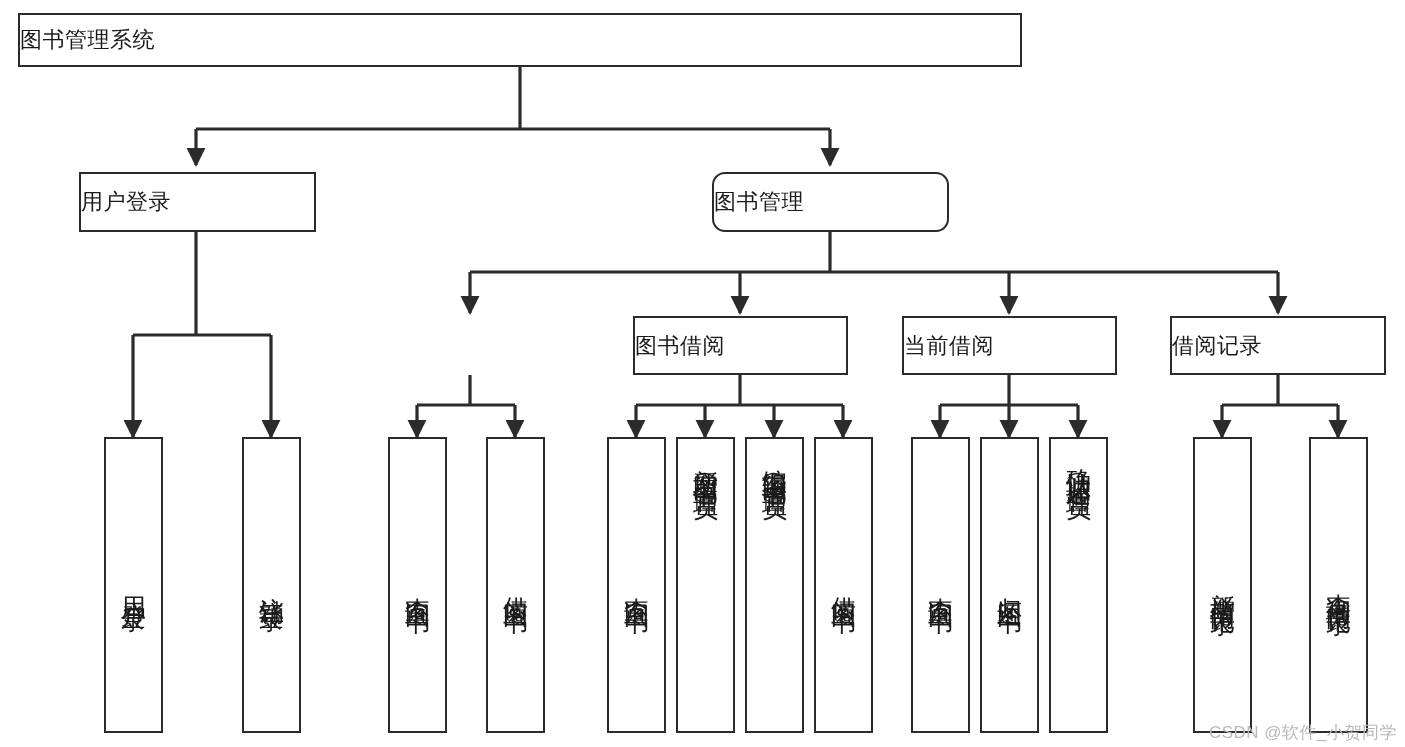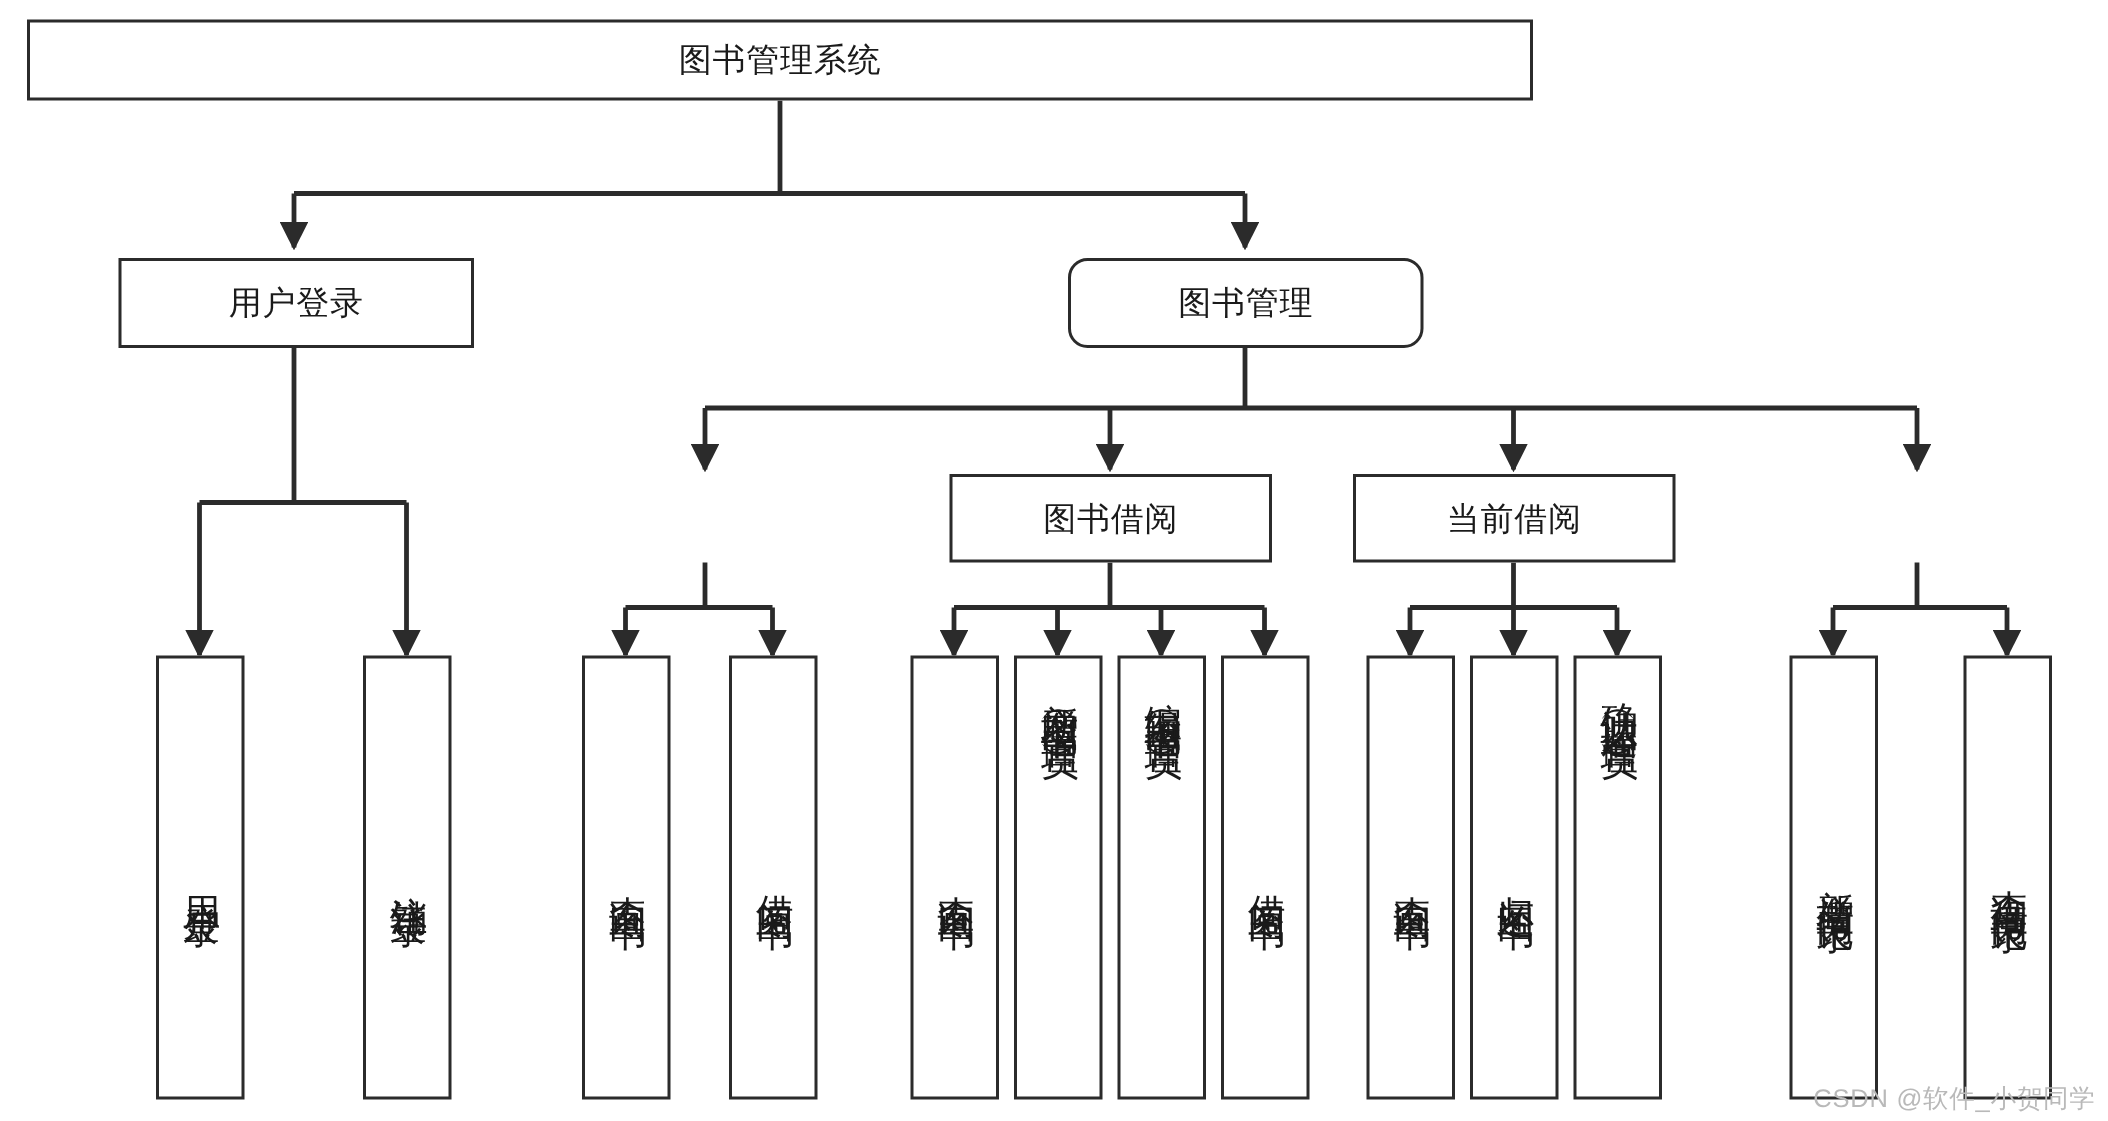--- a/index.html
+++ b/index.html
@@ -26,21 +26,20 @@
     height: 747px;
     pointer-events: none;
   }
   .node {
     position: absolute;
     box-sizing: border-box;
     border: 2px solid #2b2b2b;
     background: #ffffff;
     display: flex;
     align-items: center;
-    justify-content: center;
     color: #1a1a1a;
     overflow: hidden;
   }
   .node-label {
     display: block;
     text-align: center;
     line-height: 1.18;
     letter-spacing: 0.5px;
     white-space: nowrap;
   }
@@ -151,20 +150,23 @@
   <div class="node horizontal" style="left:712px; top:172px; width:237px; height:60px;border-radius:13px;">
     <span class="node-label">图书管理</span>
   </div>
 
   <div class="node horizontal" style="left:902px; top:316px; width:215px; height:59px;">
     <span class="node-label">当前借阅</span>
   </div>
   <div class="node horizontal" style="left:633px; top:316px; width:215px; height:59px;">
     <span class="node-label">图书借阅</span>
   </div>
+  <div class="node horizontal" style="left:1170px; top:316px; width:216px; height:59px;">
+    <span class="node-label">借阅记录</span>
+  </div>
 
   <div class="node leaf center-text" style="left:104px; top:437px; width:59px; height:296px;">
     <span class="node-label">用户登录</span>
   </div>
   <div class="node leaf center-text" style="left:242px; top:437px; width:59px; height:296px;">
     <span class="node-label">注销登录</span>
   </div>
 
   <div class="node leaf center-text" style="left:388px; top:437px; width:59px; height:296px;">
     <span class="node-label">查询图书</span>

